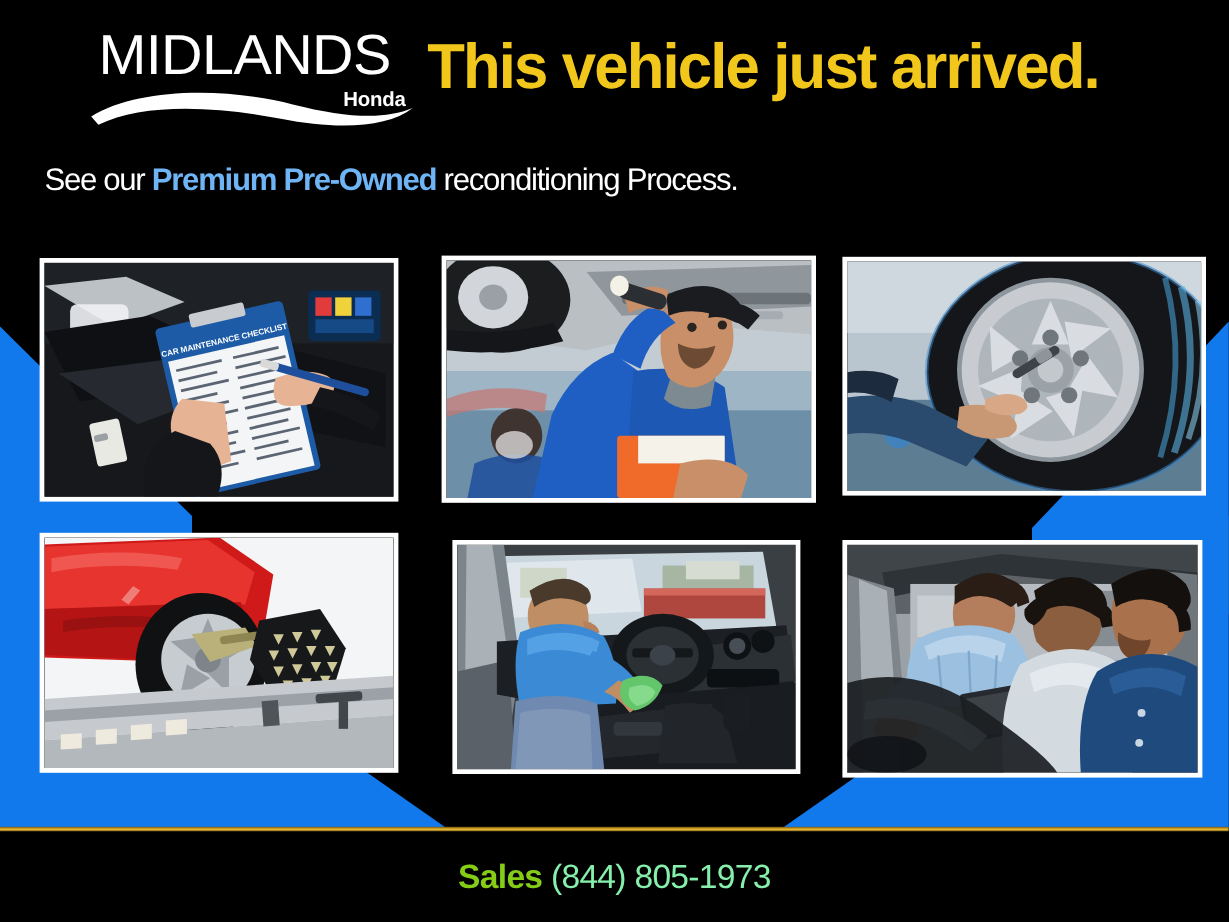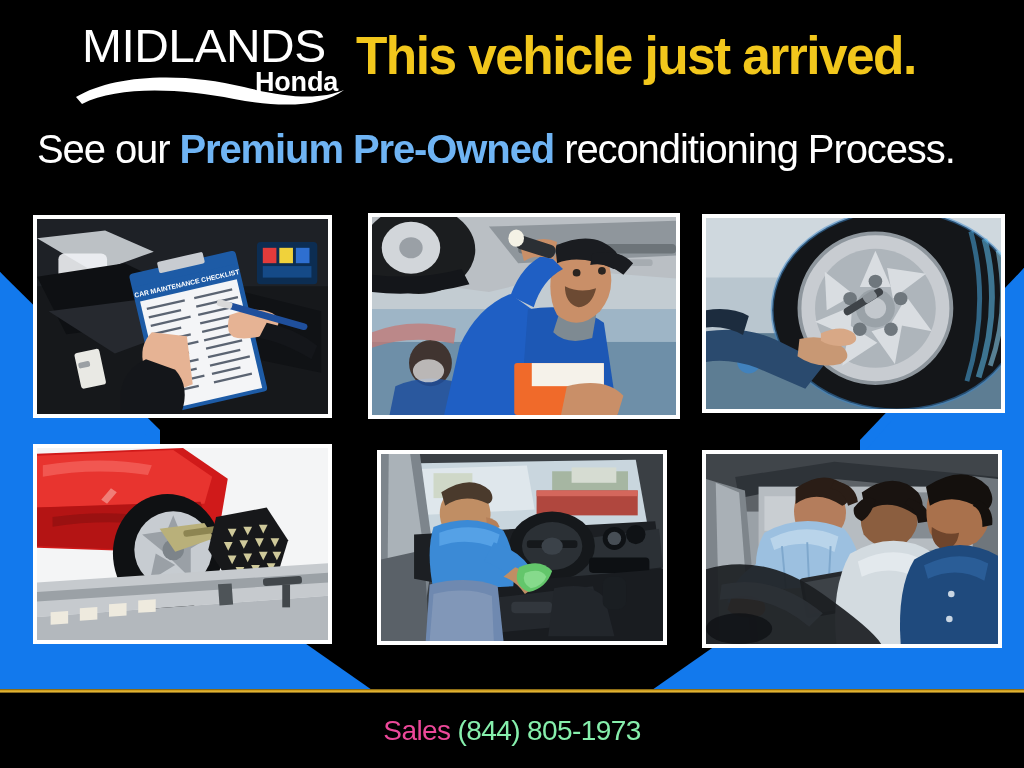--- a/index.html
+++ b/index.html
@@ -35,39 +35,39 @@
     letter-spacing:-0.5px;
     color:#ffffff;
     font-weight:400;
     white-space:nowrap;
     position:absolute; left:8px; top:0;
     transform:scaleX(1.02);
     transform-origin:left top;
   }
   .logo-sub {
     position:absolute; right:6px; top:50px;
-    font-size:27px; line-height:21px;
+    font-size:17px; line-height:21px;
     color:#ffffff; font-weight:700;
     letter-spacing:-0.2px;
   }
   .logo-swoosh { position:absolute; left:0; top:44px; width:272px; height:42px; }
 
   .headline {
     position:absolute; left:352px; top:26px;
     font-size:53px; line-height:60px;
     color:#F2C71C;
     font-weight:700;
     letter-spacing:-1.6px;
     white-space:nowrap;
     transform:scaleX(0.97);
     transform-origin:left top;
   }
   .subhead {
     position:absolute; left:33px; top:126px;
-    font-size:40px; line-height:46px;
+    font-size:26px; line-height:46px;
     color:#ffffff;
     font-weight:400;
     letter-spacing:-1.1px;
     white-space:nowrap;
   }
   .subhead .accent { color:#6FB4F4; font-weight:700; }
 
   
   .tile {
     position:absolute;
@@ -98,21 +98,21 @@
     background:linear-gradient(to bottom,#6b5412 0%,#d6a420 40%,#e8b935 60%,#5a4410 100%);
     z-index:6;
   }
   .footer {
     position:absolute; left:0; top:693px; width:1024px; height:75px;
     background:#000; z-index:6;
     display:flex; align-items:center; justify-content:center;
     gap:84px;
   }
   .f-item { white-space:nowrap; font-size:28px; line-height:34px; letter-spacing:-0.6px; }
-  .f-gold  { color:#ec4899; font-weight:400; }
+  .f-gold  { color:#84cc16; font-weight:700; }
   .f-white { color:#86efac; font-weight:400; }
 </style>
 </head>
 <body>
 
 <div id="stage">
 
   <svg class="bg-layer" viewBox="0 0 1024 768" preserveAspectRatio="none">
 
     <polygon points="0,272 160,430 160,690 0,690" fill="#1279ED"></polygon>

